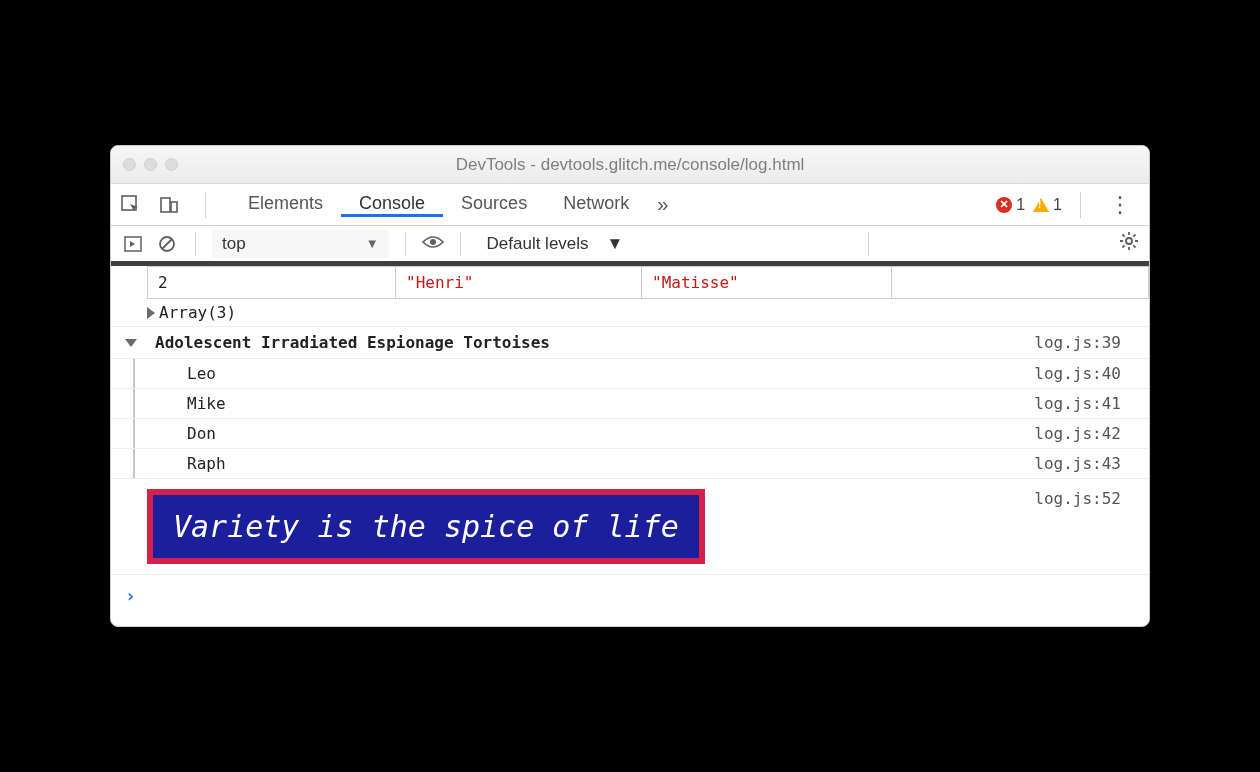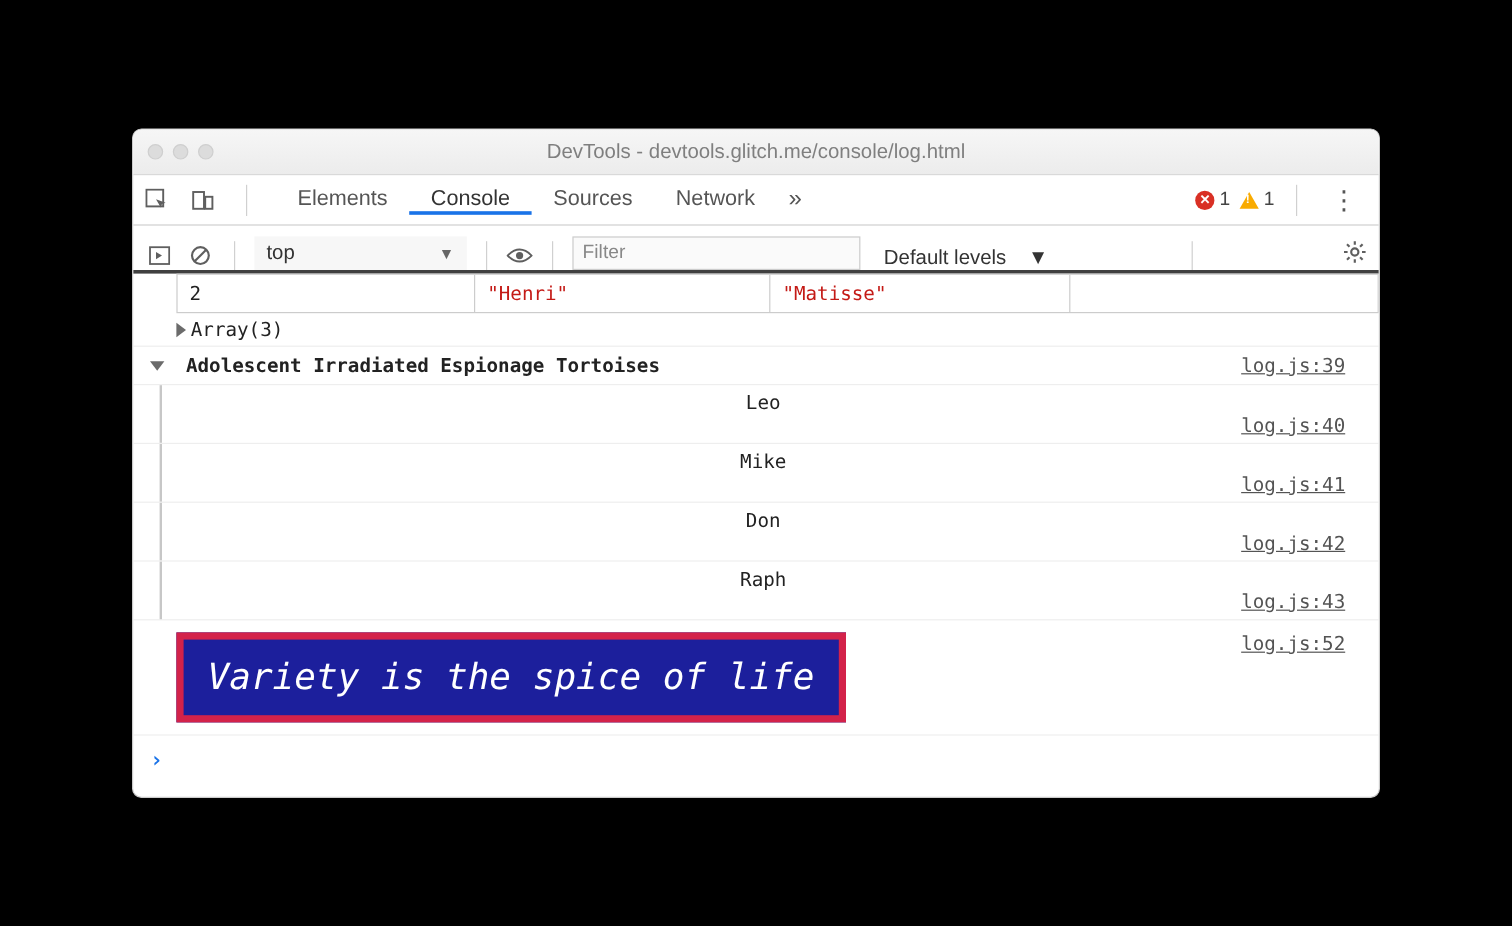--- a/index.html
+++ b/index.html
@@ -56,22 +56,22 @@
   }
   .tab.active { color:#333; border-bottom: 3px solid #1a73e8; }
   .more-tabs { padding:0 10px; color:#555; font-size:20px; display:flex; align-items:center;}
   .tabbar-right { margin-left:auto; display:flex; align-items:center; gap:8px; }
   .err-badge, .warn-badge { display:flex; align-items:center; gap:4px; font-size:16px; color:#444;}
   .err-circle { width:16px; height:16px; border-radius:50%; background:#d93025; color:#fff; display:flex; align-items:center; justify-content:center; font-size:11px; font-weight:bold;}
   .warn-tri { width:0; height:0; border-left:8px solid transparent; border-right:8px solid transparent; border-bottom:14px solid #f9ab00; position:relative;}
   .warn-tri::after { content:"!"; position:absolute; left:-3px; top:1px; font-size:10px; color:#fff; font-weight:bold;}
   .kebab { font-size:22px; color:#555; padding:0 10px; }
   .toolbar {
-    height: 40px; border-bottom:3px solid #404040;
-    display:flex; align-items:flex-end; padding:0 10px; gap:10px;
+    height: 40px; border-bottom:5px solid #404040;
+    display:flex; align-items:center; padding:0 10px; gap:10px;
     color:#555; font-size:17px;
   }
   .context-select {
     display:flex; align-items:center; gap:120px;
     border:none; padding:4px 10px; color:#333;
     background:#f7f7f7;
   }
   .context-select .chev { color:#666; font-size:13px;}
   .eye { font-size:18px; color:#555;}
   .filter-input {
@@ -92,23 +92,23 @@
   .c-idx { width:248px; color:#222;}
   .c1 { width:246px; color:#c41a16;}
   .c2 { width:250px; color:#c41a16;}
   .c3 { flex:1;}
   .arr-line { padding:4px 0 4px 36px; display:flex; align-items:center; gap:4px; color:#222; border-bottom:1px solid #eee;}
   .tri-right { width:0;height:0;border-top:6px solid transparent;border-bottom:6px solid transparent;border-left:8px solid #6b6b6b; display:inline-block;}
   .tri-down { width:0;height:0;border-left:6px solid transparent;border-right:6px solid transparent;border-top:8px solid #6b6b6b; display:inline-block;}
 
   .group-header { display:flex; align-items:center; padding:6px 10px 6px 14px; border-bottom:1px solid #eee;gap:12px;}
   .group-title { font-weight:bold; margin-left:6px;}
-  .src-link { margin-left:auto; text-decoration:underline; color:#545454; padding-right:18px;}
-
-  .group-item { display:flex; align-items:center; padding:5px 10px 5px 22px; border-bottom:1px solid #eee; position:relative;flex-direction:column;}
+  .src-link { margin-left:auto; color:#545454; padding-right:18px;}
+
+  .group-item { display:flex; align-items:center; padding:5px 10px 5px 76px; border-bottom:1px solid #eee; position:relative;}
   .group-rail { position:absolute; left:22px; top:0; bottom:0; width:2px; background:#c7c7c7;}
   .group-item .src-link { margin-left:auto;}
 
   .styled-row { display:flex; align-items:flex-start; padding:10px 10px 10px 36px; border-bottom:1px solid #eee; position:relative;}
   .styled-box {
     background:#1c1f9c; color:#fff; font-style:italic;
     font-size:30px; padding:14px 20px; border:6px solid #d3224a;
     font-family: Menlo, Consolas, monospace;
   }
   .prompt-row { padding:10px 14px 20px; color:#1a73e8; font-size:18px; font-weight:bold;}
@@ -183,21 +183,20 @@
       <span class="chev">▼</span>
     </div>
     <div class="vdiv"></div>
     <div class="eye">
       <svg width="22" height="14" viewBox="0 0 22 14">
           <path d="M1 7 Q11 -3 21 7 Q11 17 1 7 Z" fill="none" stroke="#5f5f5f" stroke-width="1.6"></path>
           <circle cx="11" cy="7" r="3" fill="#5f5f5f"></circle>
         </svg>
     </div>
     <div class="vdiv"></div>
-    <input class="filter-input" placeholder="Filter" style="">
     <div class="levels">
       <span>Default levels</span>
       <span class="chev">▼</span>
     </div>
     <div class="vdiv" style="margin-left:auto"></div>
     <div class="gear">
       <svg width="20" height="20" viewBox="0 0 20 20">
           <circle cx="10" cy="10" r="3" fill="none" stroke="#5f5f5f" stroke-width="1.8"></circle>
           <g stroke="#5f5f5f" stroke-width="1.8">
             <line x1="10" y1="1" x2="10" y2="4"></line>

